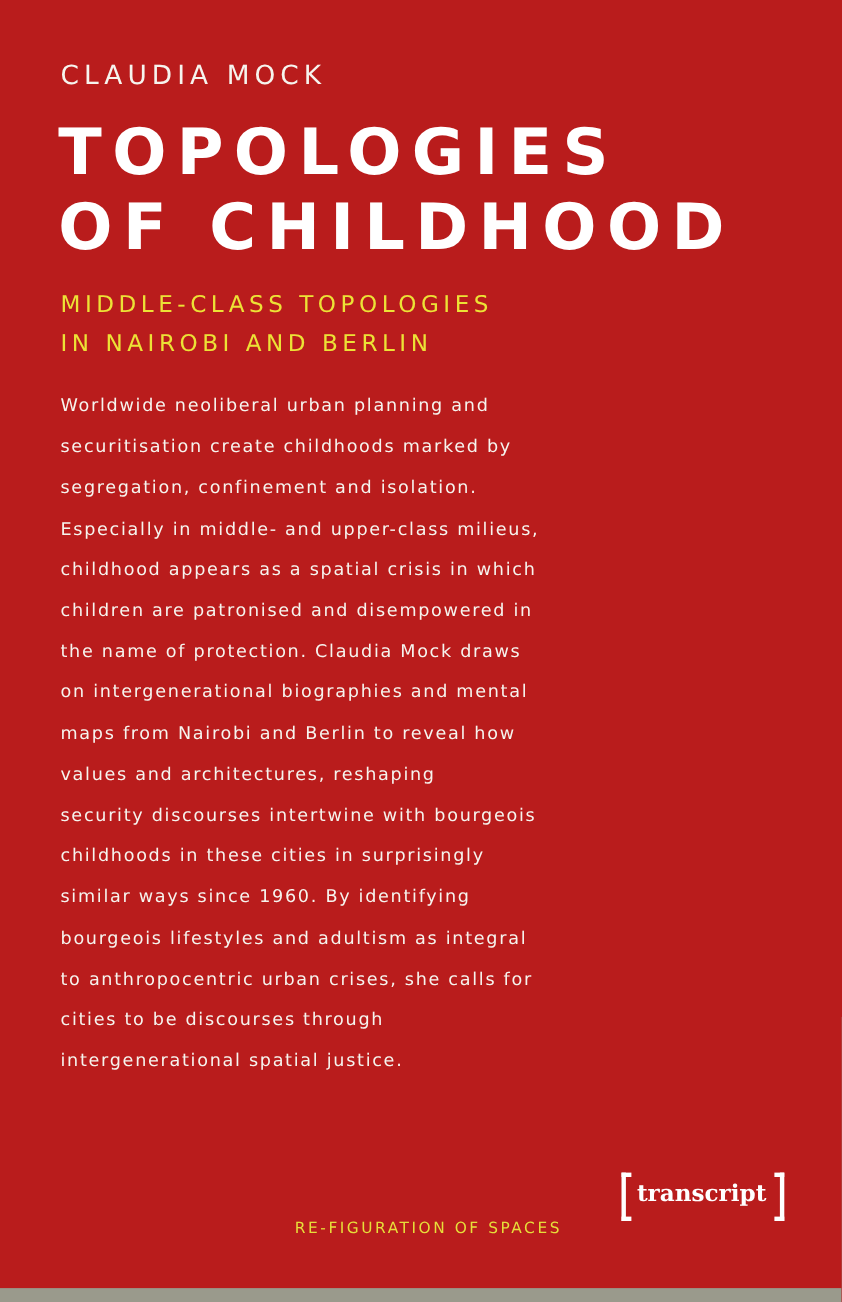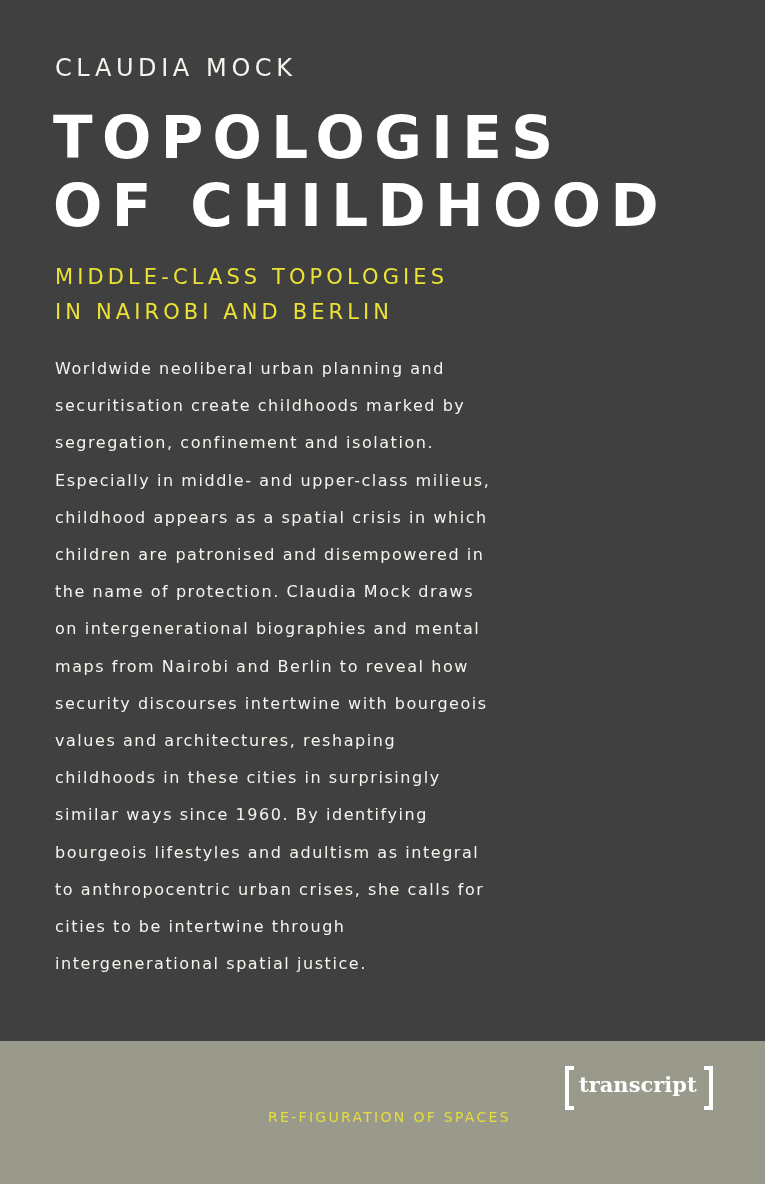--- a/index.html
+++ b/index.html
@@ -10,22 +10,22 @@
       width: 765px;
       height: 1184px;
       background: #9a9a8c;
       position: relative;
       overflow: hidden;
       font-family: "DejaVu Sans", sans-serif;
     }
     .cover {
       position: absolute;
       left: 0; top: 0;
-      width: 765px; height: 1041px;
-      background: #404040;
+      width: 765px; height: 1171px;
+      background: #b91c1c;
     }
     .author {
       position: absolute;
       left: 55px;
       top: 53px;
       font-size: 24px;
       letter-spacing: 4.6px;
       color: #f6f4ee;
       font-weight: normal;
       line-height: 30px;
@@ -125,27 +125,27 @@
   <div class="blurb">
     <span>Worldwide neoliberal urban planning and</span>
     <span>securitisation create childhoods marked by</span>
     <span>segregation, confinement and isolation.</span>
     <span>Especially in middle- and upper-class milieus,</span>
     <span>childhood appears as a spatial crisis in which</span>
     <span>children are patronised and disempowered in</span>
     <span>the name of protection. Claudia Mock draws</span>
     <span>on intergenerational biographies and mental</span>
     <span>maps from Nairobi and Berlin to reveal how</span>
+    <span>values and architectures, reshaping</span>
     <span>security discourses intertwine with bourgeois</span>
-    <span>values and architectures, reshaping</span>
     <span>childhoods in these cities in surprisingly</span>
     <span>similar ways since 1960. By identifying</span>
     <span>bourgeois lifestyles and adultism as integral</span>
     <span>to anthropocentric urban crises, she calls for</span>
-    <span>cities to be intertwine through</span>
+    <span>cities to be discourses through</span>
     <span>intergenerational spatial justice.</span>
   </div>
 
   <div class="footer-series">RE-FIGURATION OF SPACES</div>
 
   <div class="publisher-logo">
     <div class="bracket left"></div>
     <span class="publisher-name">transcript</span>
     <div class="bracket right"></div>
   </div>

